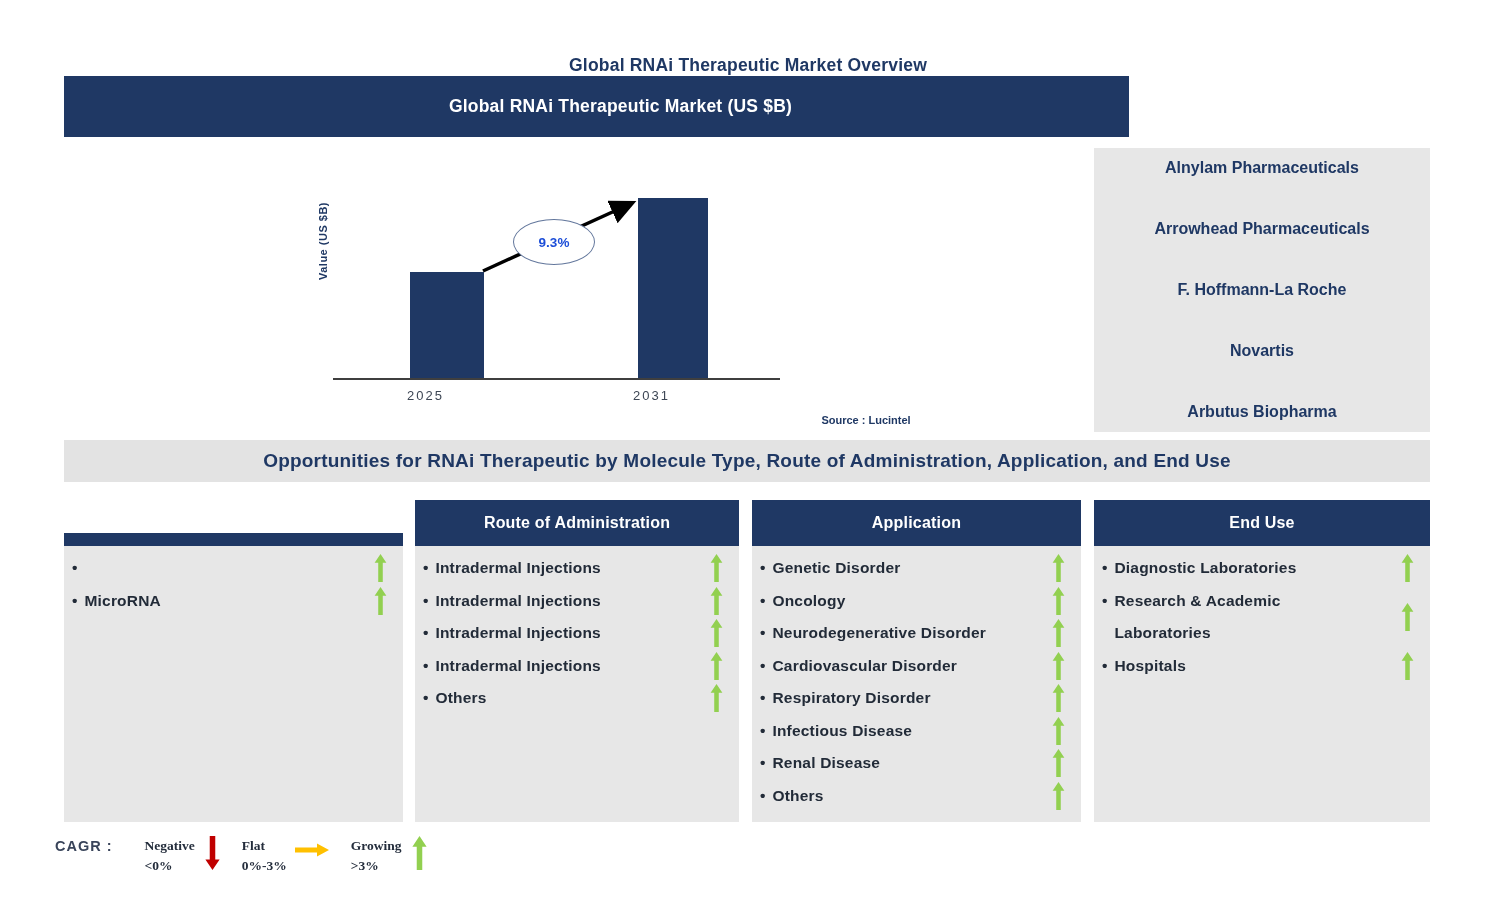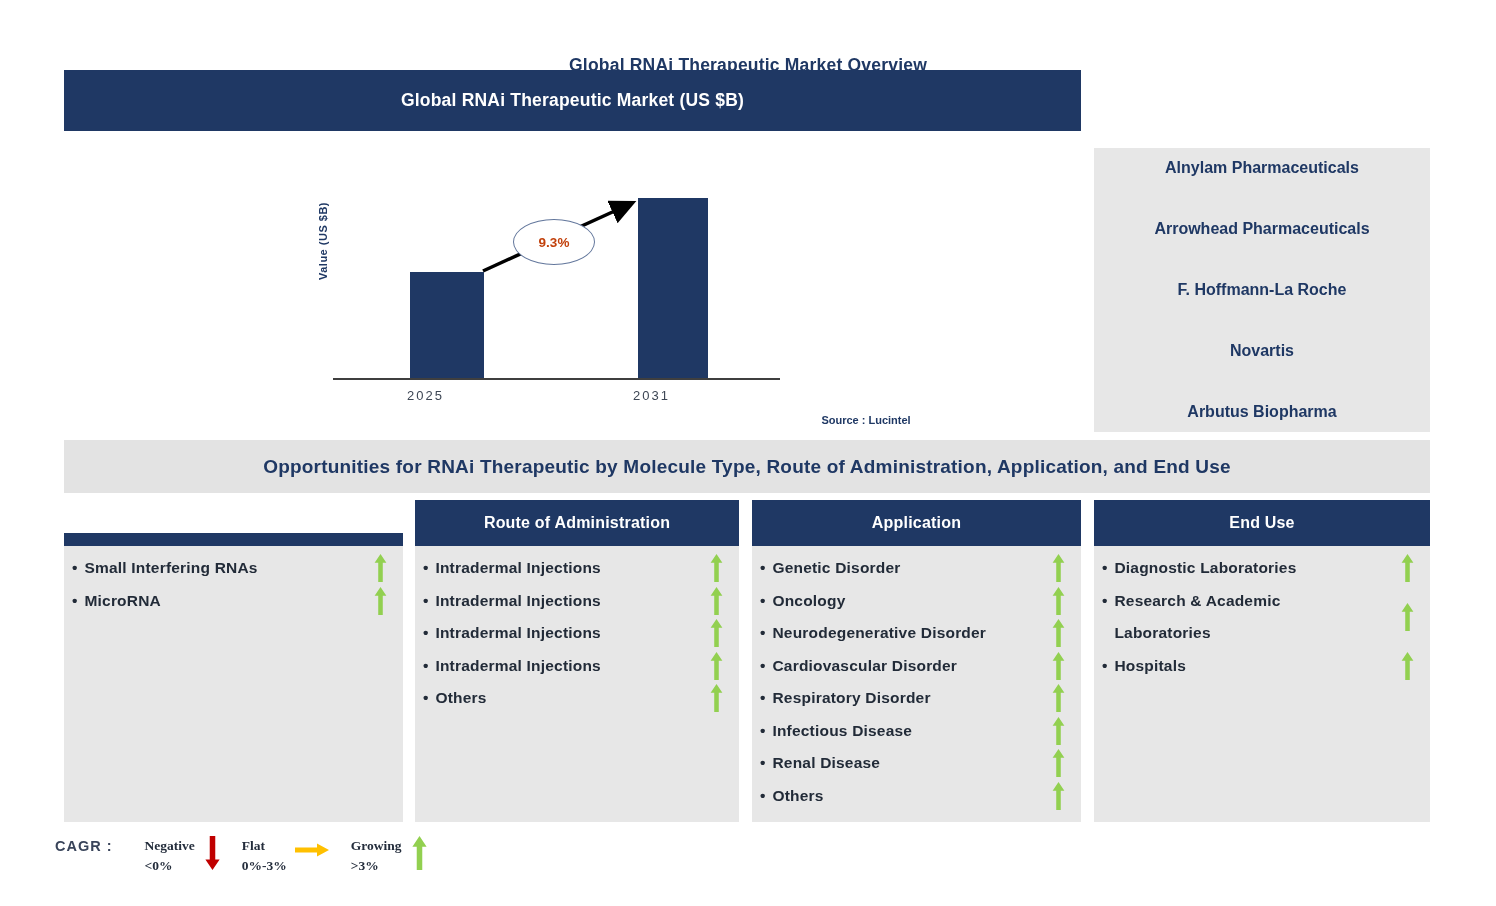--- a/index.html
+++ b/index.html
@@ -11,23 +11,23 @@
 
   
   .page-title{
     left:0;top:55px;width:1496px;text-align:center;
     font-size:17.5px;font-weight:bold;color:#1f3864;letter-spacing:.2px;
   }
 
   
   .navy{background:#1f3864;color:#ffffff;}
   .chart-header{
-    left:64px;top:70px;width:1017px;height:61px;
+    left:64px;top:76px;width:1017px;height:61px;
     display:flex;align-items:center;justify-content:center;
-    font-size:17.5px;font-weight:bold;letter-spacing:.2px;
+    font-size:17.5px;font-weight:bold;letter-spacing:.2px;padding-left:48px;
   }
   .players-header{
     left:1094px;top:87px;width:336px;height:61px;
     display:flex;align-items:center;justify-content:center;text-align:center;
     font-size:15.5px;font-weight:bold;line-height:1.45;padding:0 8px;box-sizing:border-box;
   }
 
   
   .chart-area{left:64px;top:148px;width:1017px;height:284px;background:#ffffff;}
   .ylabel{
@@ -38,38 +38,38 @@
   .bar{background:#1f3864;}
   .tick{
     top:240px;width:80px;text-align:left;
     font-size:13px;font-weight:normal;color:#3d4654;letter-spacing:2px;
   }
   .growth-arrow{left:0;top:0;}
   .cagr-oval{
     left:449px;top:71px;width:80px;height:44px;background:#ffffff;
     border:1.5px solid #63779c;border-radius:50%;
     display:flex;align-items:center;justify-content:center;
-    font-size:13.5px;font-weight:bold;color:#c2410c;
+    font-size:13.5px;font-weight:bold;color:#1d4ed8;
   }
   .source-note{
     left:702px;top:266px;width:200px;text-align:center;
     font-size:11px;font-weight:bold;color:#1f3864;
   }
 
   
   .players-body{
     left:1094px;top:148px;width:336px;height:284px;background:#e7e7e7;
     display:flex;flex-direction:column;justify-content:space-around;
     align-items:center;padding:6px 16px;box-sizing:border-box;gap:32px;
   }
   .player-name{font-size:16px;font-weight:bold;color:#1f3864;text-align:center;}
 
   
   .opps-band{
-    left:64px;top:440px;width:1366px;height:53px;background:#e3e3e3;
+    left:64px;top:440px;width:1366px;height:42px;background:#e3e3e3;
     display:flex;align-items:center;justify-content:center;
     font-size:19px;font-weight:bold;color:#1f3864;letter-spacing:.2px;
   }
 
   
   .opp-col-header{
     top:500px;height:46px;display:flex;align-items:center;justify-content:center;
     font-size:16px;font-weight:bold;letter-spacing:.2px;
   }
   .opp-col-body{
@@ -157,21 +157,20 @@
       <span>Application</span>
     </div>
   <div class="abs navy opp-col-header" style="left:1094px;width:336px;">
       <span>End Use</span>
     </div>
 
   <div class="abs opp-col-body" style="left:64px;width:339px;">
       <div class="opp-item">
         <div class="opp-item-content">
           <span class="bullet">•</span>
-          <span class="opp-label">Small Interfering RNAs</span>
         </div>
         <span class="trend-icon">
           <svg width="13" height="28" viewBox="0 0 14 32">
             <path d="M7 0 L13.7 10 H9.6 V32 H4.4 V10 H0.3 Z" fill="#92d050"></path>
           </svg>
         </span>
       </div>
       <div class="opp-item">
         <div class="opp-item-content">
           <span class="bullet">•</span>

